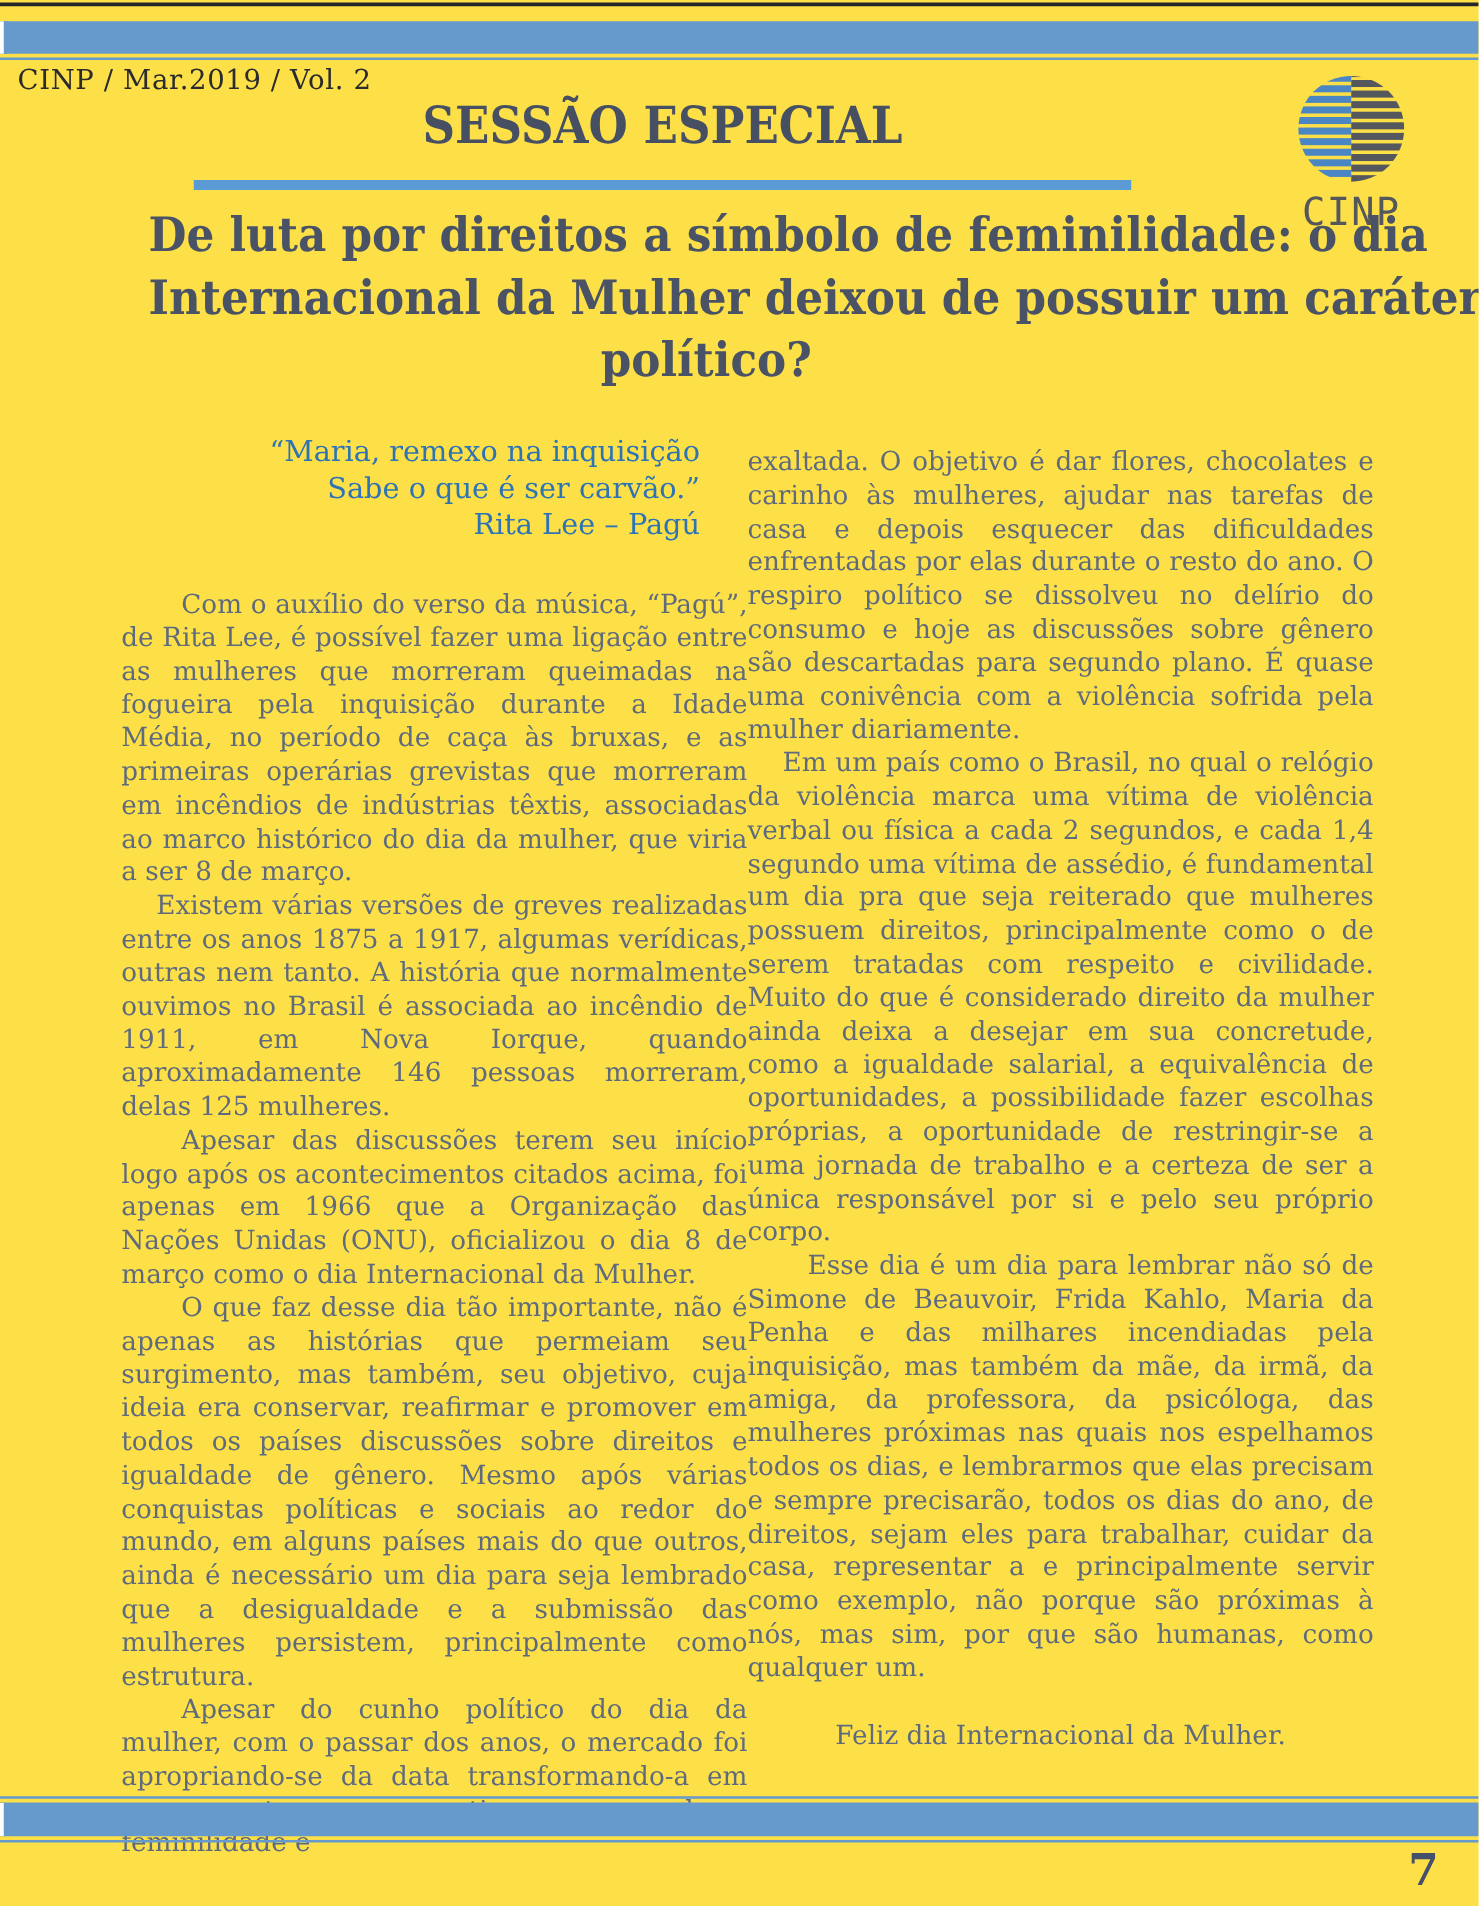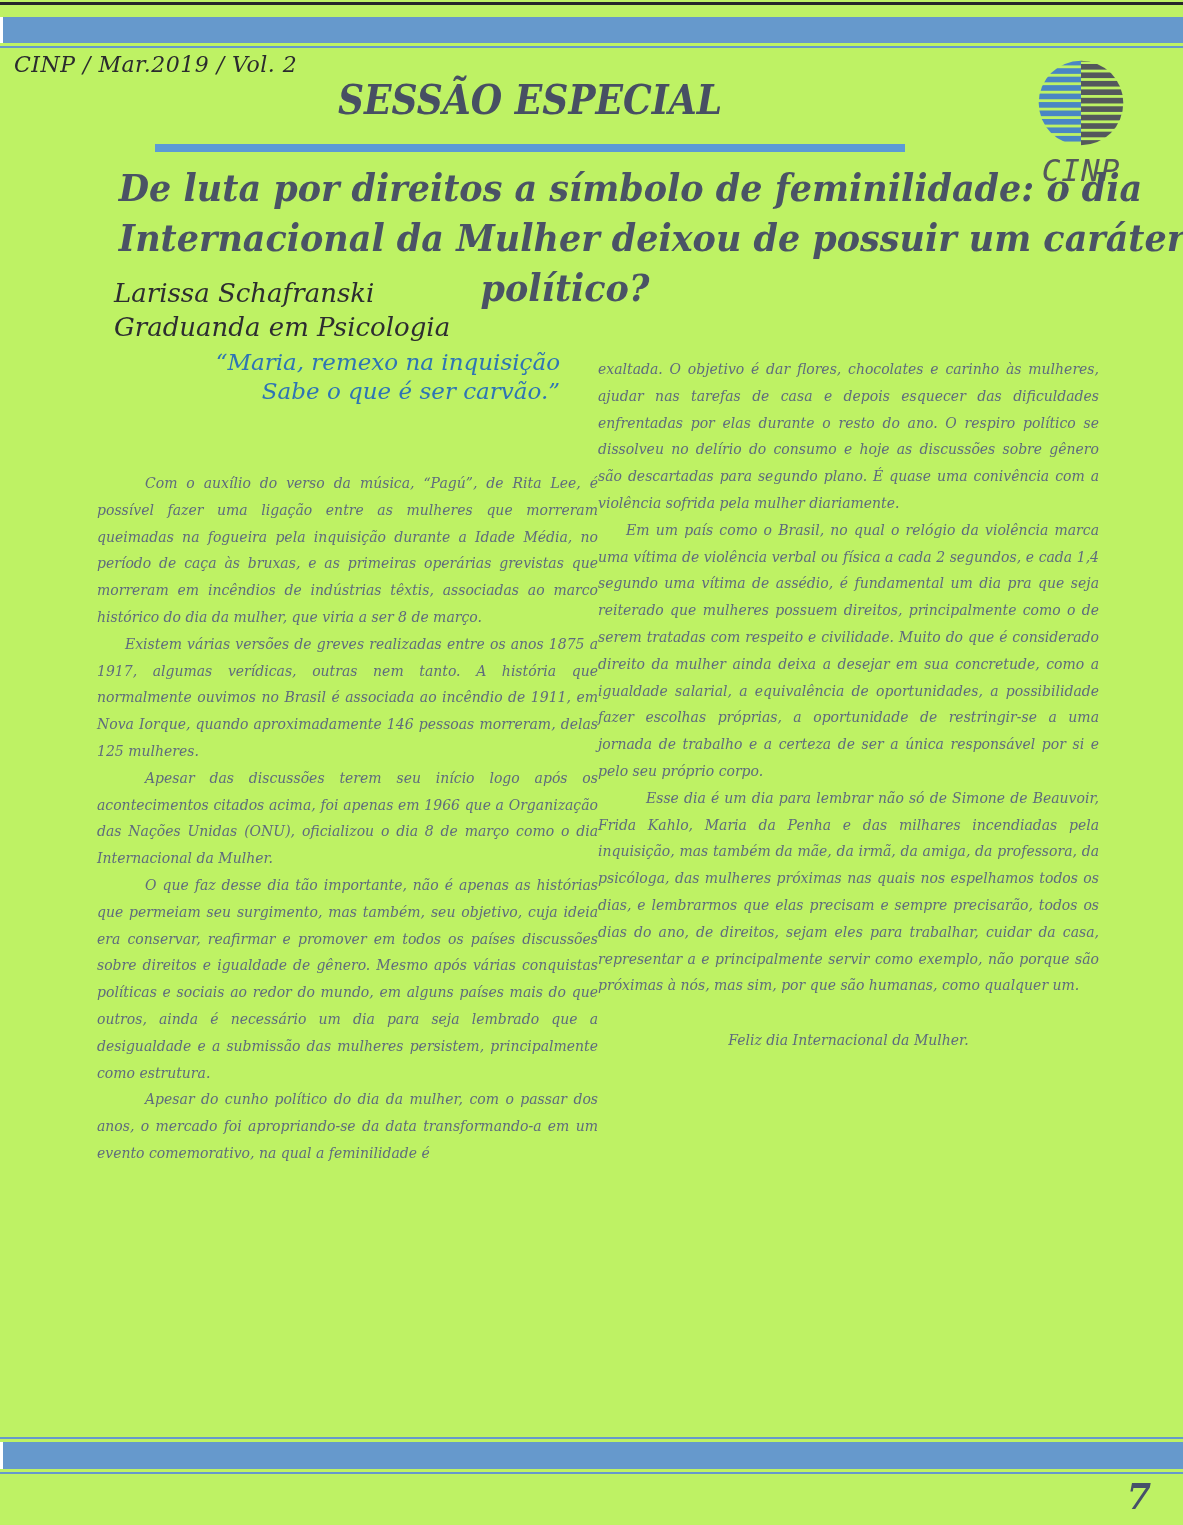--- a/index.html
+++ b/index.html
@@ -1,22 +1,21 @@
 <!DOCTYPE html>
 <html><head>
 <meta charset="utf-8">
 <style>
   html,body{margin:0;padding:0;background:#ffffff;}
   .page{
     position:relative;
     width:1183px;height:1525px;
-    background:#bef264;
+    background:#fde047;
     font-family:"DejaVu Serif", serif;
     overflow:hidden;
-    font-style:italic;
   }
   
   .top-border{position:absolute;left:0;top:2px;width:100%;height:3px;background:#26262a;}
   .top-banner{position:absolute;left:0;top:17px;width:100%;height:26px;background:#6699cc;box-shadow:inset 3px 0 0 #ffffff, inset 6px 0 0 #6699cc;}
   .banner-underline{position:absolute;left:0;top:46px;width:100%;height:2px;background:#6699cc;}
   .issue-line{position:absolute;left:14px;top:52px;font-size:22px;color:#2b2b2e;letter-spacing:.5px;}
   .section-title{
     position:absolute;left:150px;top:76px;width:760px;
     text-align:center;font-weight:700;font-size:41px;color:#474f63;
     transform:scaleX(.88);transform-origin:50% 50%;white-space:nowrap;
@@ -32,21 +31,21 @@
     position:absolute;left:80px;top:163px;width:970px;text-align:center;
     font-weight:700;color:#4a5365;font-size:38px;line-height:50px;
   }
   .article-title .t-line{transform:scaleX(.92);transform-origin:50% 50%;white-space:nowrap;}
   .author{position:absolute;left:114px;top:276px;font-size:26px;line-height:34px;color:#2d2d30;}
   .epigraph{
     position:absolute;left:160px;top:348px;width:400px;text-align:right;
     color:#2e74b5;font-size:23px;line-height:29px;
   }
   
-  .col{position:absolute;width:501px;color:#5f6b7d;font-size:14px;line-height:26.8px;text-align:justify;}
+  .col{position:absolute;width:501px;color:#5f6b7d;font-size:21px;line-height:26.8px;text-align:justify;}
   .col-left{left:85px;top:470px;margin-left:12px;}
   .col-right{left:598px;top:356px;}
   .col p{margin:0;}
   .indent-lg{text-indent:48px;}
   .indent-sm{text-indent:28px;}
   .no-indent{text-indent:0;}
   .closing-line{text-align:center;text-indent:0;margin-top:28px !important;}
   
   .footer-rule-top{position:absolute;left:0;top:1437px;width:100%;height:2px;background:#6699cc;}
   .footer-banner{position:absolute;left:0;top:1442px;width:100%;height:27px;background:#6699cc;box-shadow:inset 3px 0 0 #ffffff, inset 6px 0 0 #6699cc;}
@@ -106,28 +105,25 @@
     </span>
     <div class="logo-text">CINP</div>
   </div>
 
   <div class="article-title">
     <div class="t-line">De luta por direitos a símbolo de feminilidade: o dia</div>
     <div class="t-line">Internacional da Mulher deixou de possuir um caráter</div>
     <div class="t-line">político?</div>
   </div>
 
-  <div class="author">
-    <div>Larissa Schafranski</div>
-    <div>Graduanda em Psicologia</div>
-  </div>
 
   <div class="epigraph">
     <div>“Maria, remexo na inquisição</div>
     <div>Sabe o que é ser carvão.”</div>
+    <div>Rita Lee – Pagú</div>
   </div>
 
   <div class="col col-left">
     <p class="indent-lg">Com o auxílio do verso da música, “Pagú”, de Rita Lee, é possível fazer uma ligação entre as mulheres que morreram queimadas na fogueira pela inquisição durante a Idade Média, no período de caça às bruxas, e as primeiras operárias grevistas que morreram em incêndios de indústrias têxtis, associadas ao marco histórico do dia da mulher, que viria a ser 8 de março.</p>
     <p class="indent-sm">Existem várias versões de greves realizadas entre os anos 1875 a 1917, algumas verídicas, outras nem tanto. A história que normalmente ouvimos no Brasil é associada ao incêndio de 1911, em Nova Iorque, quando aproximadamente 146 pessoas morreram, delas 125 mulheres.</p>
     <p class="indent-lg">Apesar das discussões terem seu início logo após os acontecimentos citados acima, foi apenas em 1966 que a Organização das Nações Unidas (ONU), oficializou o dia 8 de março como o dia Internacional da Mulher.</p>
     <p class="indent-lg">O que faz desse dia tão importante, não é apenas as histórias que permeiam seu surgimento, mas também, seu objetivo, cuja ideia era conservar, reafirmar e promover em todos os países discussões sobre direitos e igualdade de gênero. Mesmo após várias conquistas políticas e sociais ao redor do mundo, em alguns países mais do que outros, ainda é necessário um dia para seja lembrado que a desigualdade e a submissão das mulheres persistem, principalmente como estrutura.</p>
     <p class="indent-lg">Apesar do cunho político do dia da mulher, com o passar dos anos, o mercado foi apropriando-se da data transformando-a em um evento comemorativo, na qual a feminilidade é</p>
   </div>
 

